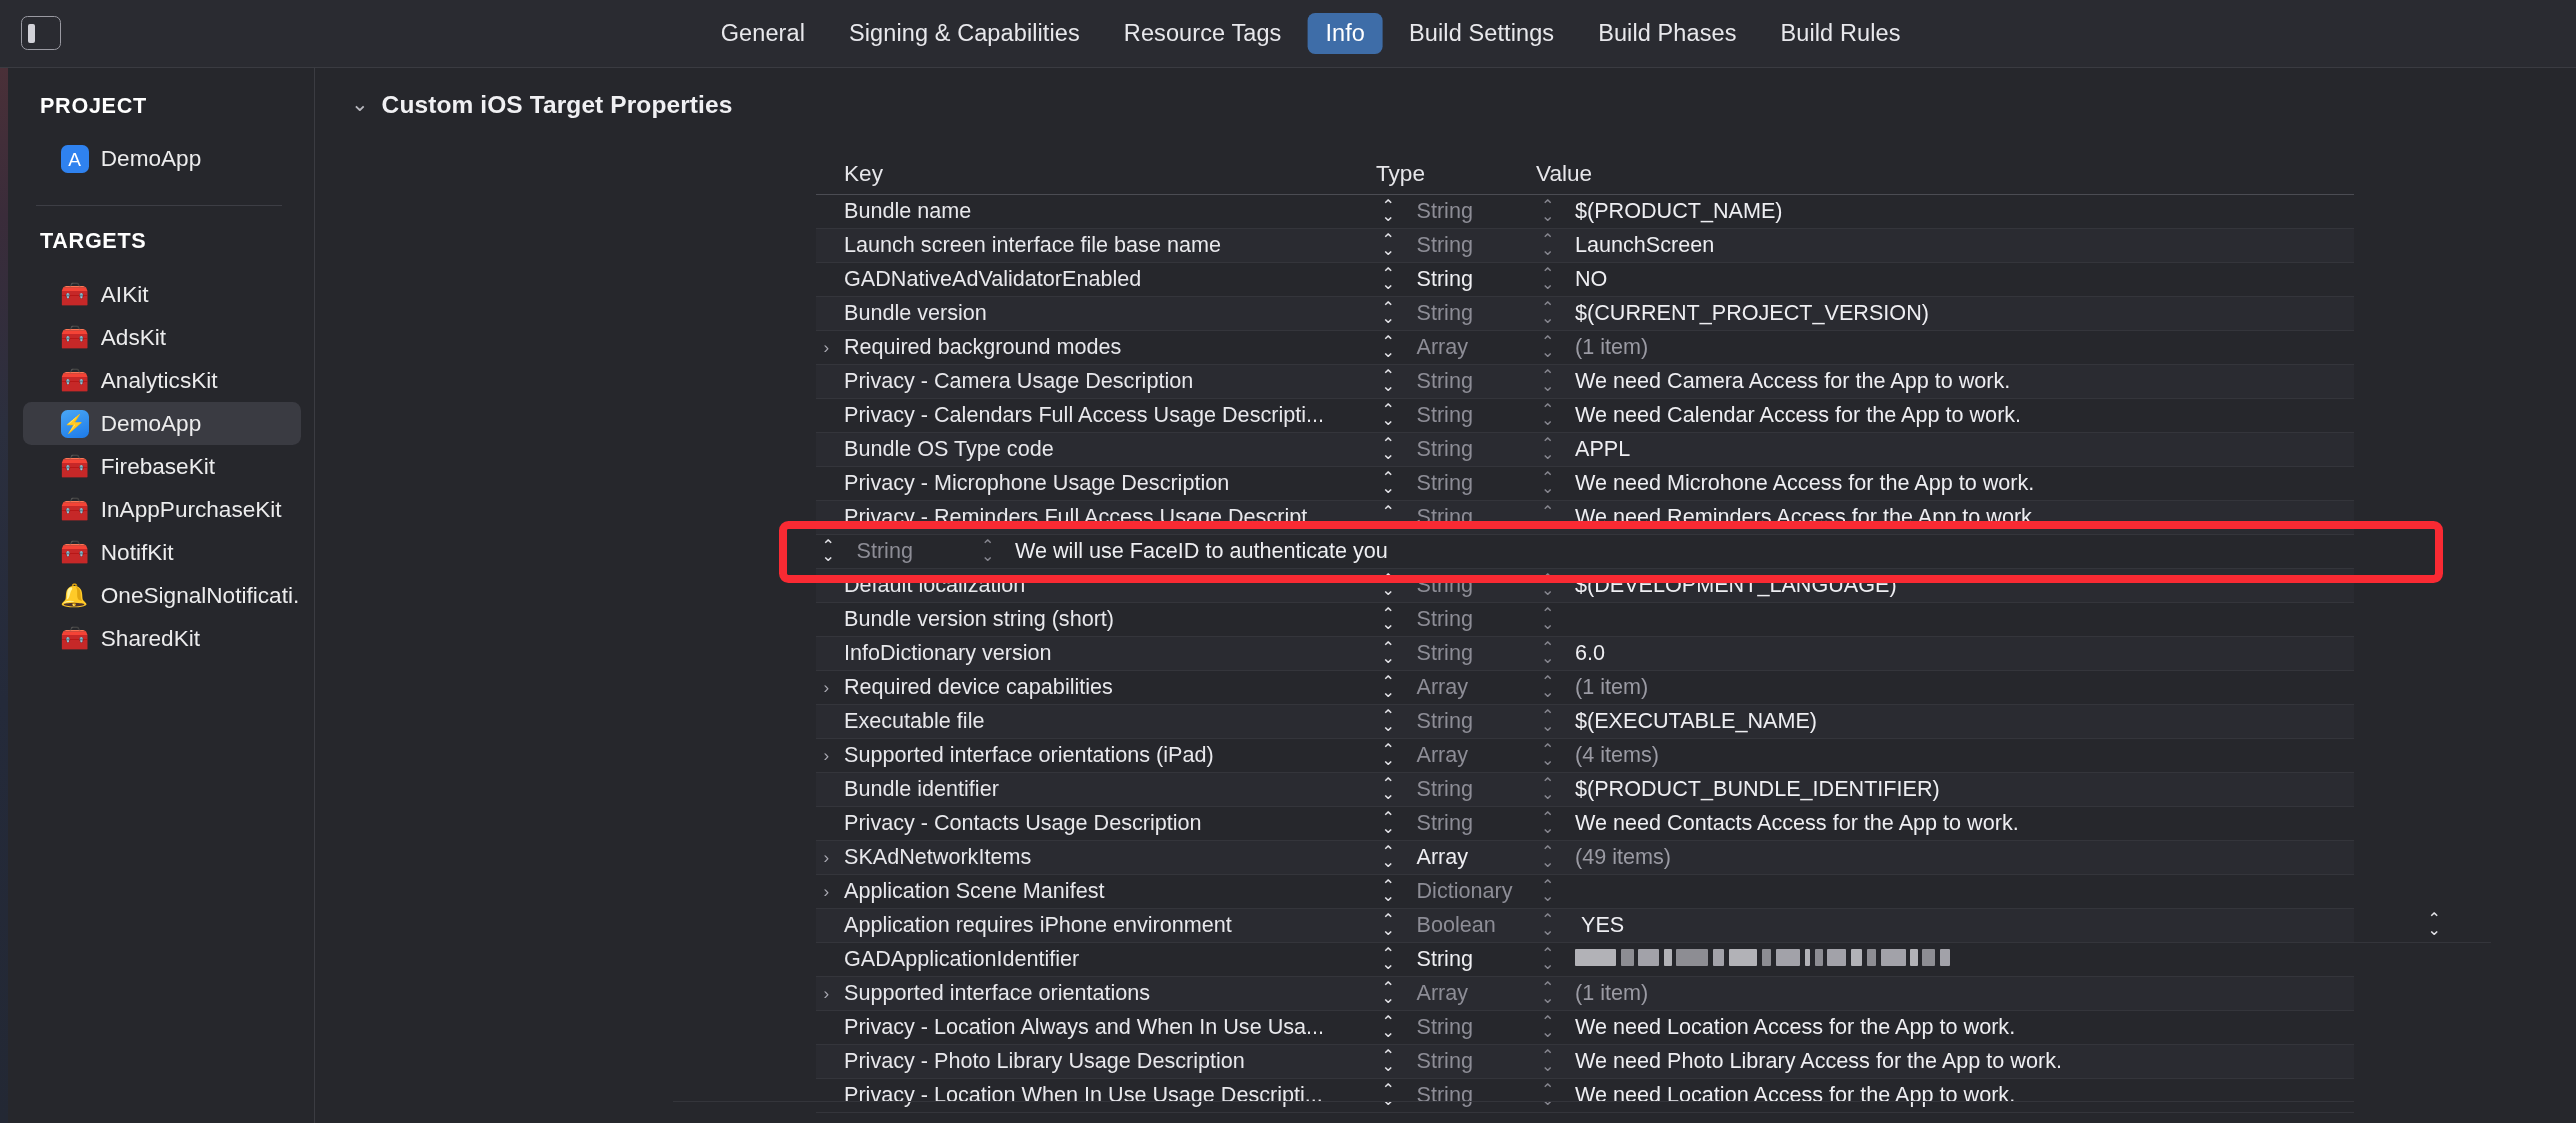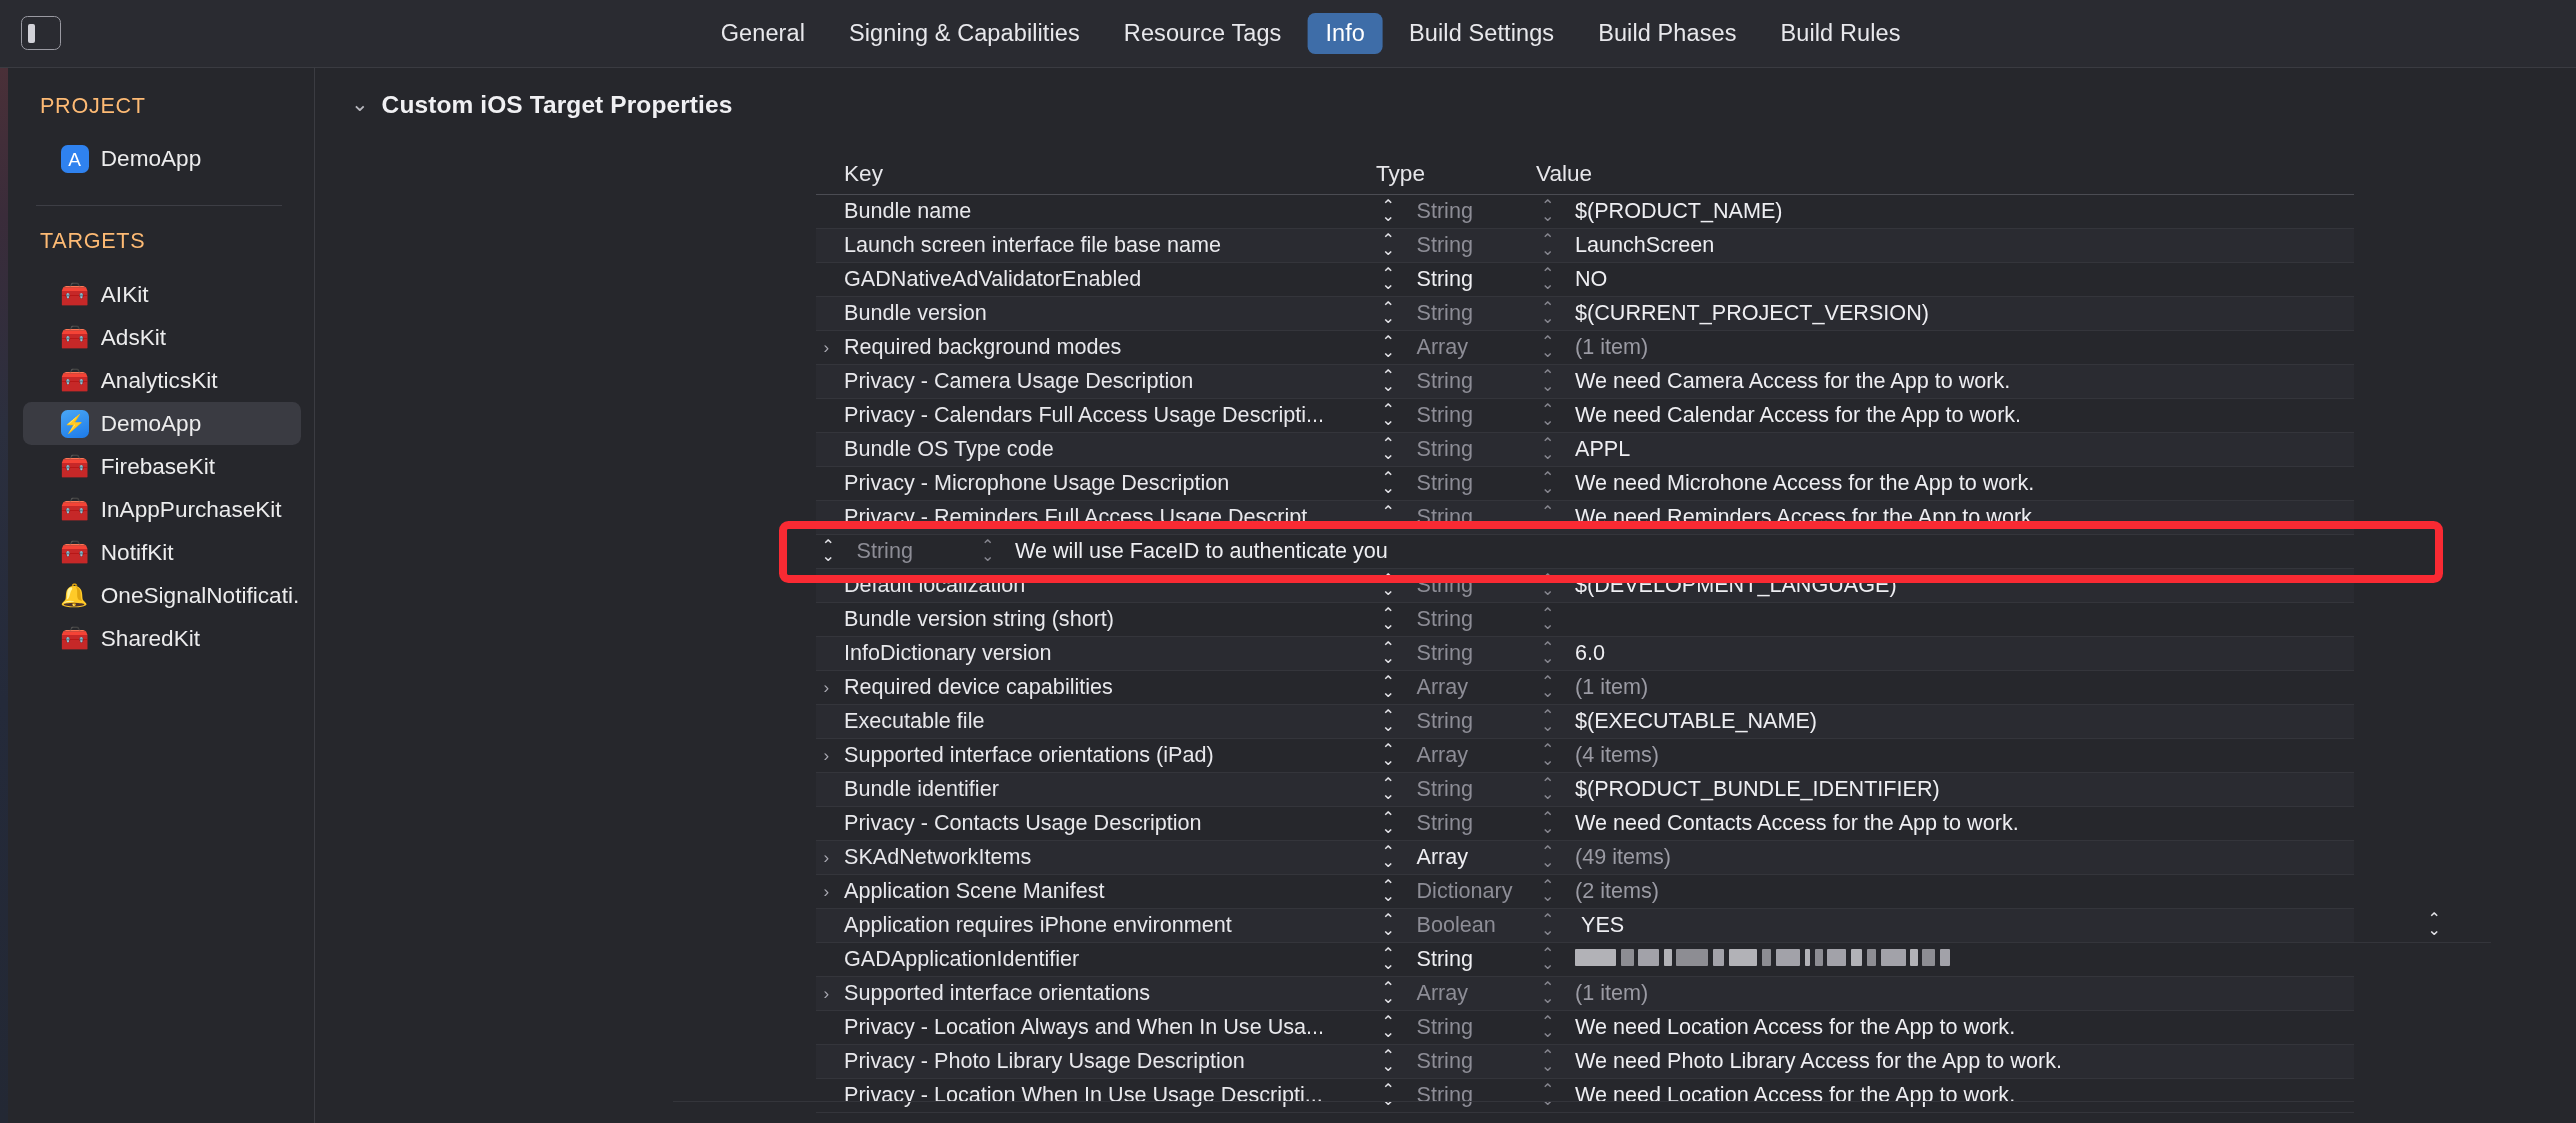--- a/index.html
+++ b/index.html
@@ -91,22 +91,22 @@
     position: relative;
   }
   .edge-strip {
     position: absolute;
     left: 0; top: 0; bottom: 0;
     width: 7.5px;
     background: linear-gradient(180deg,#4a3038 0%,#3a2c3a 14%,#2b2f3e 34%,#242a3a 60%,#232834 100%);
   }
   .sect-title {
     font-size: 21.6px;
-    font-weight: normal;
-    color: #fdba74;
+    font-weight: bold;
+    color: #ffffff;
     letter-spacing: 0.7px;
     padding: 0 0 0 40px;
     margin-bottom: 19px;
   }
   .sect-title.targets { margin-top: 0; }
 
   .divider {
     height: 0.9px;
     background: #3d3e45;
     margin: 24.5px 32px 22.6px 36px;
@@ -728,21 +728,20 @@
               </div>
               <div class="stepper">
                 <span>⌃</span>
                 <span>⌄</span>
               </div>
               <div class="c-type dim">Dictionary</div>
               <div class="stepper dim">
                 <span>⌃</span>
                 <span>⌄</span>
               </div>
-              <div class="c-value dim">(2 items)</div>
             </div>
             <div class="row">
               <div class="c-key">
                 <span class="arrow empty">›</span>
                 <span>Application requires iPhone environment</span>
               </div>
               <div class="stepper">
                 <span>⌃</span>
                 <span>⌄</span>
               </div>

